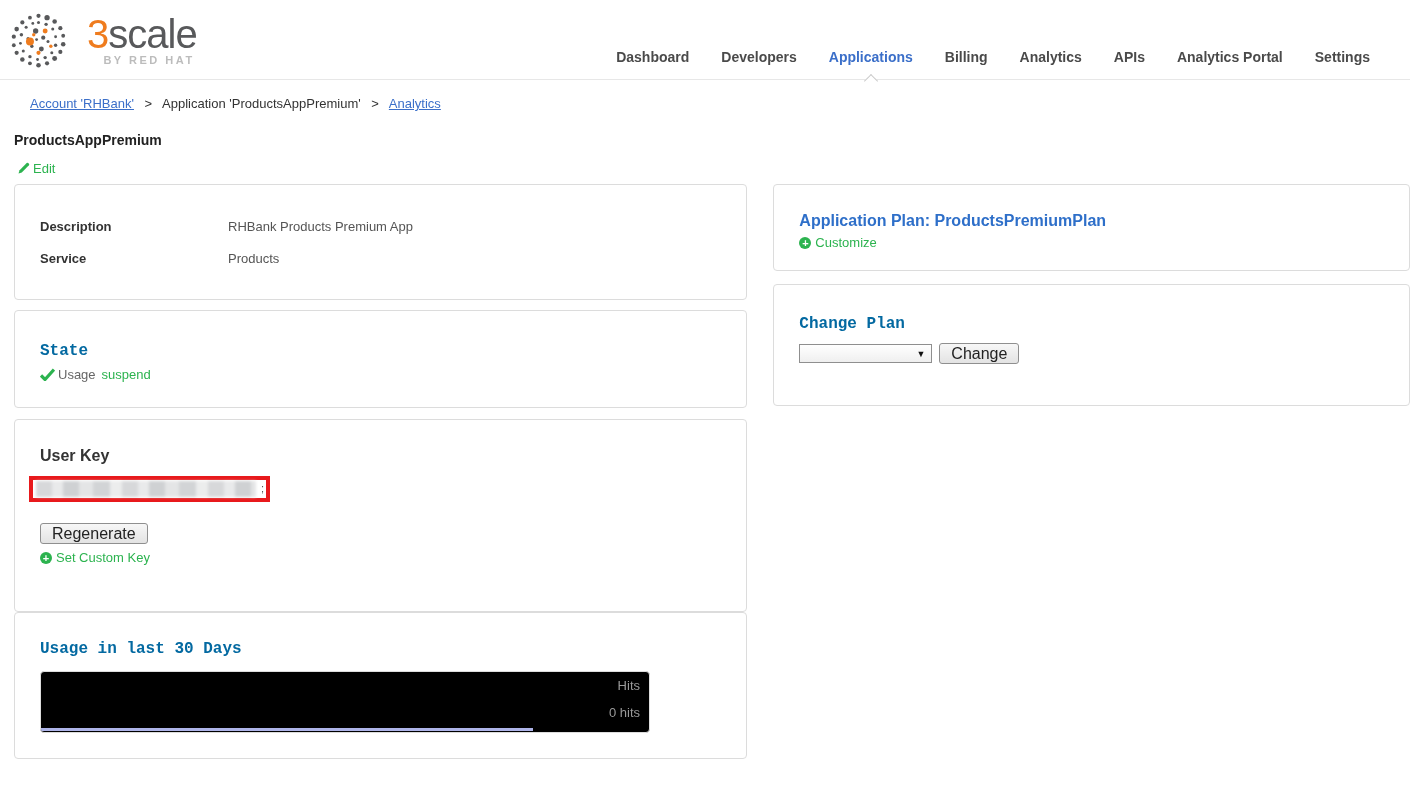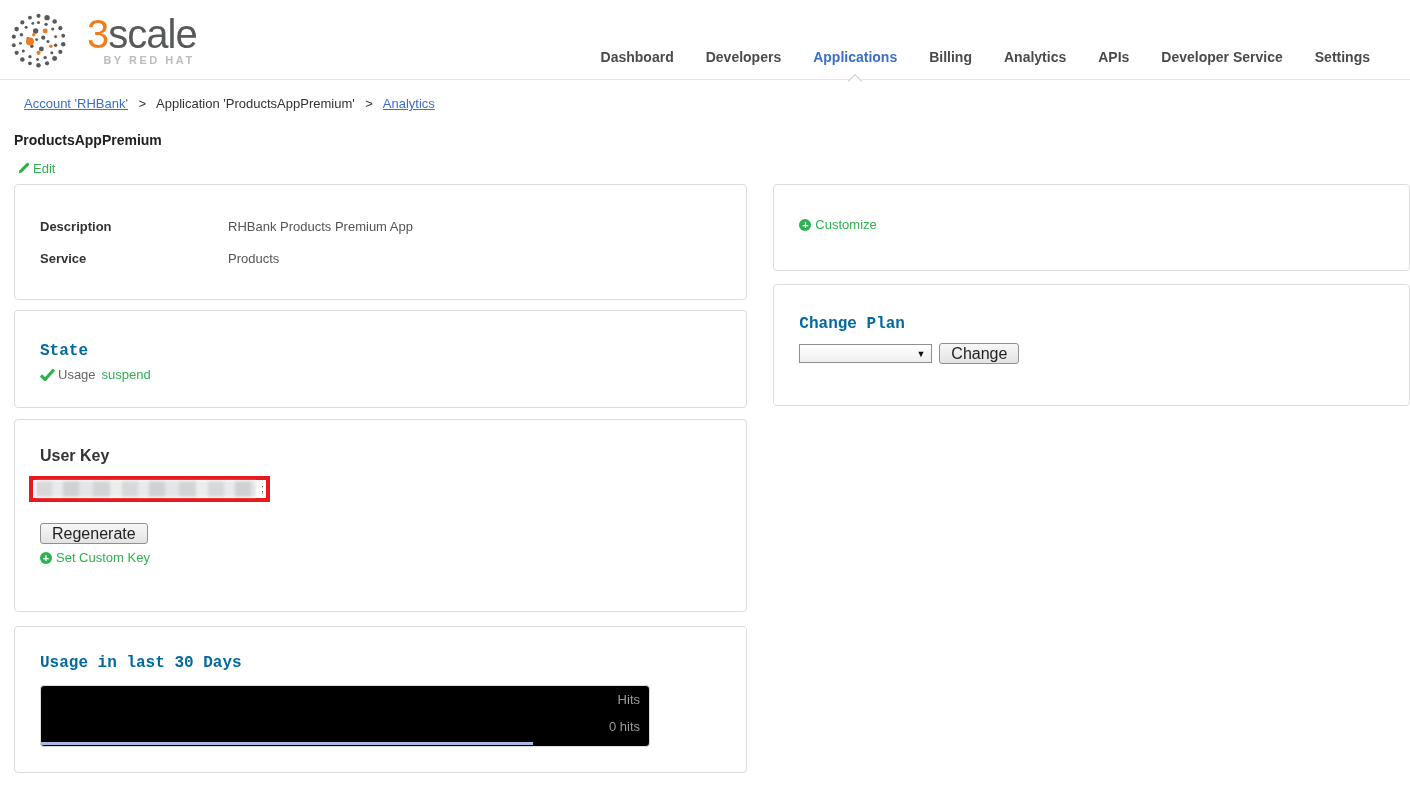--- a/index.html
+++ b/index.html
@@ -68,21 +68,21 @@
     margin-left: -5px;
     background: #fff;
     border-left: 1px solid #ccc;
     border-top: 1px solid #ccc;
     transform: rotate(45deg);
     z-index: 2;
   }
 
   
   .breadcrumbs {
-    margin: 16px 0 0 24px;
+    margin: 16px 0 0 30px;
     font-size: 13px;
     color: #333;
   }
   .breadcrumbs a { color: #3b6fc9; text-decoration: underline; }
   .breadcrumbs .sep { margin: 0 7px; color: #333; }
   .page-title {
     margin: 21px 0 0 14px;
     font-size: 14px;
     font-weight: bold;
     color: #222;
@@ -165,21 +165,21 @@
     background: #2cb34f;
     color: #fff;
     font-size: 11px;
     line-height: 12px;
     text-align: center;
     font-weight: bold;
     margin-right: 4px;
   }
 
   
-  .panel-usage { margin-top: 14px; height: 147px; padding: 27px 25px 0; }
+  .panel-usage { height: 147px; padding: 27px 25px 0; }
   .panel-usage h3 { margin-bottom: 13px; }
   .chart-box {
     position: relative;
     width: 610px;
     height: 62px;
     border: 1px solid #ddd;
     border-radius: 4px;
     background: #000000;
     overflow: hidden;
   }
@@ -283,21 +283,21 @@
       <div class="logo-tagline">BY RED HAT</div>
     </div>
   </div>
   <nav class="nav">
     <a>Dashboard</a>
     <a>Developers</a>
     <a class="active">Applications</a>
     <a>Billing</a>
     <a>Analytics</a>
     <a>APIs</a>
-    <a>Developer Service</a>
+    <a>Analytics Portal</a>
     <a>Settings</a>
   </nav>
 </div>
 
 <div class="breadcrumbs">
   <a>Account 'RHBank'</a>
   <span class="sep">&gt;</span>
   <span>Application 'ProductsAppPremium'</span>
   <span class="sep">&gt;</span>
   <a>Analytics</a>
@@ -361,20 +361,21 @@
         <span class="chart-value">0 hits</span>
         <div class="chart-line"></div>
       </div>
     </section>
 
   </div>
 
   <div class="col-right">
 
     <section class="panel panel-plan">
+      <a class="plan-heading">Application Plan: ProductsPremiumPlan</a>
       <div>
         <a class="green-link customize">
           <span class="plus-icon">+</span>
           <span>Customize</span>
         </a>
       </div>
     </section>
 
     <section class="panel panel-change">
       <h3>Change Plan</h3>

